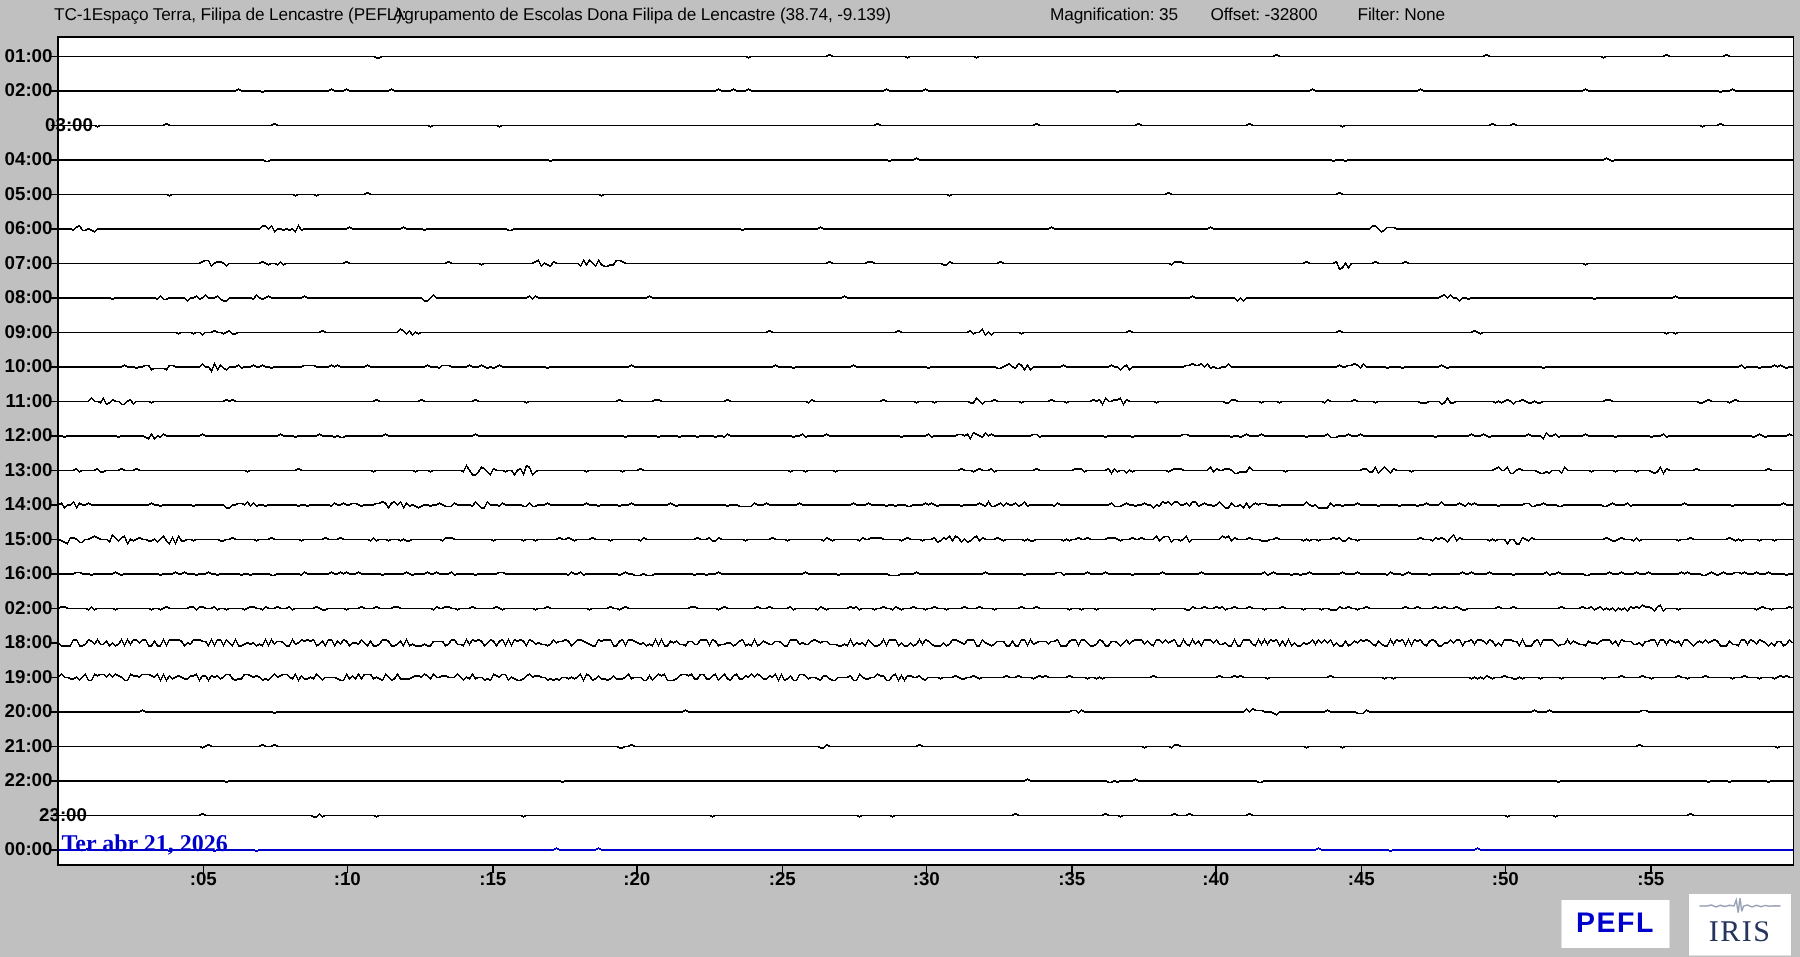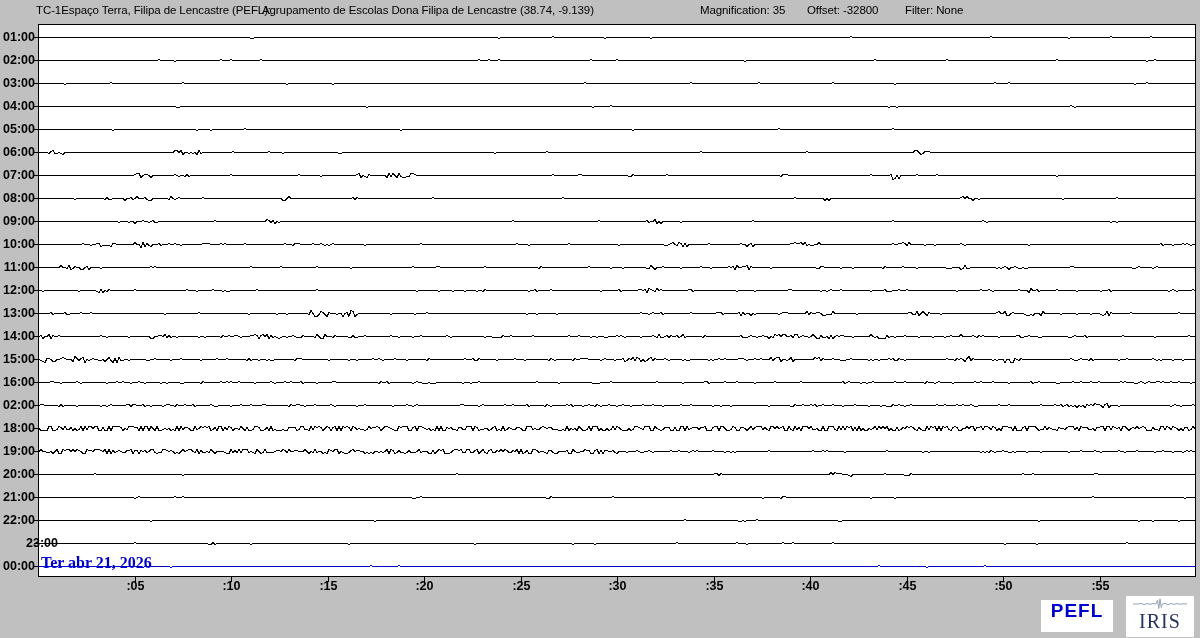--- a/index.html
+++ b/index.html
@@ -10,21 +10,21 @@
   #station-title{left:36px;}
   #station-subtitle{left:262px;text-align:center;}
   #magnification{left:700px;}
   #offset{left:807px;}
   #filter{left:905px;}
   #plot-svg{position:absolute;left:0;top:0;}
   #labels{position:absolute;left:0;top:0;width:1200px;height:638px;pointer-events:none;font-weight:bold;}
   .hour-label{position:absolute;left:0;width:35px;height:16px;line-height:16px;text-align:right;font-size:12.5px;color:#000;}
   .minute-label{position:absolute;top:579px;width:40px;height:14px;line-height:14px;text-align:center;font-size:12.5px;color:#000;}
   #date-label{position:absolute;left:41px;top:555px;font-family:"Liberation Serif",serif;font-weight:bold;font-size:16px;line-height:16px;}
-  #pefl-logo{position:absolute;left:1041px;top:600px;width:72px;height:32px;background:#ffffff;display:flex;justify-content:center;}
+  #pefl-logo{position:absolute;left:1041px;top:600px;width:72px;height:32px;background:#ffffff;display:flex;align-items:center;justify-content:center;}
   #pefl-logo span{font-size:19px;font-weight:bold;letter-spacing:1px;}
   #iris-logo{position:absolute;left:1126px;top:596px;width:68px;height:41px;background:#ffffff;display:flex;flex-direction:column;align-items:center;justify-content:flex-start;padding-top:2px;box-sizing:border-box;}
   #iris-logo .iris-text{font-family:"Liberation Serif",serif;font-size:20px;line-height:20px;letter-spacing:1px;color:#25355e;margin-top:1px;}
 </style>
 </head>
 <body>
 
 <div id="window">
 
   <div id="info-bar">
@@ -94,21 +94,21 @@
       <line x1="714.5" y1="577" x2="714.5" y2="582" stroke="#000" stroke-width="1" shape-rendering="crispEdges"></line>
       <line x1="810.5" y1="577" x2="810.5" y2="582" stroke="#000" stroke-width="1" shape-rendering="crispEdges"></line>
       <line x1="907.5" y1="577" x2="907.5" y2="582" stroke="#000" stroke-width="1" shape-rendering="crispEdges"></line>
       <line x1="1003.5" y1="577" x2="1003.5" y2="582" stroke="#000" stroke-width="1" shape-rendering="crispEdges"></line>
       <line x1="1100.5" y1="577" x2="1100.5" y2="582" stroke="#000" stroke-width="1" shape-rendering="crispEdges"></line>
     </svg>
 
   <div id="labels">
       <div class="hour-label" style="top: 29px;">01:00</div>
       <div class="hour-label" style="top: 52px;">02:00</div>
-      <div class="hour-label" style="top: 75px;">03:00</div>
+      <div class="hour-label" style="top: 75px; padding-left: 27px;">03:00</div>
       <div class="hour-label" style="top: 98px;">04:00</div>
       <div class="hour-label" style="top: 121px;">05:00</div>
       <div class="hour-label" style="top: 144px;">06:00</div>
       <div class="hour-label" style="top: 167px;">07:00</div>
       <div class="hour-label" style="top: 190px;">08:00</div>
       <div class="hour-label" style="top: 213px;">09:00</div>
       <div class="hour-label" style="top: 236px;">10:00</div>
       <div class="hour-label" style="top: 259px;">11:00</div>
       <div class="hour-label" style="top: 282px;">12:00</div>
       <div class="hour-label" style="top: 305px;">13:00</div>

